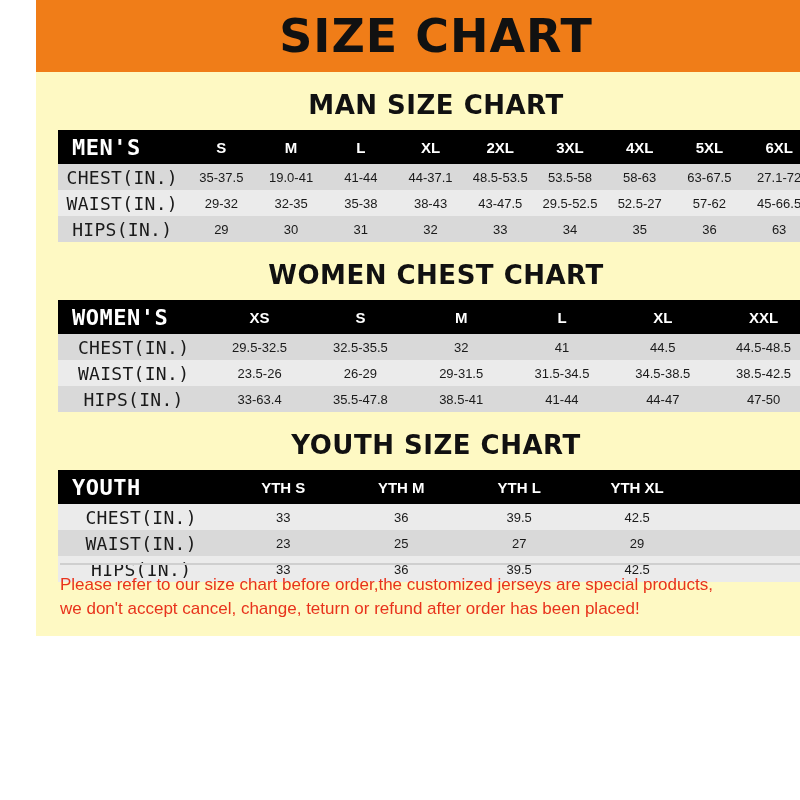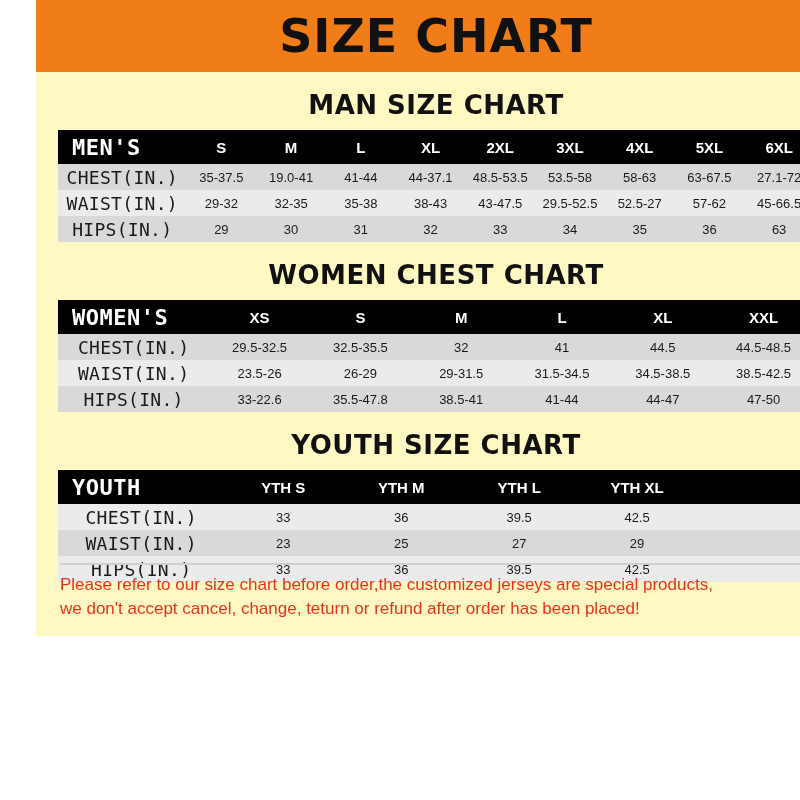--- a/index.html
+++ b/index.html
@@ -234,21 +234,21 @@
           <td class="rowlabel">WAIST(IN.)</td>
           <td>23.5-26</td>
           <td>26-29</td>
           <td>29-31.5</td>
           <td>31.5-34.5</td>
           <td>34.5-38.5</td>
           <td>38.5-42.5</td>
         </tr>
         <tr class="odd">
           <td class="rowlabel">HIPS(IN.)</td>
-          <td>33-22.6</td>
+          <td>33-63.4</td>
           <td>35.5-47.8</td>
           <td>38.5-41</td>
           <td>41-44</td>
           <td>44-47</td>
           <td>47-50</td>
         </tr>
       </tbody>
     </table>
   </div>
 

